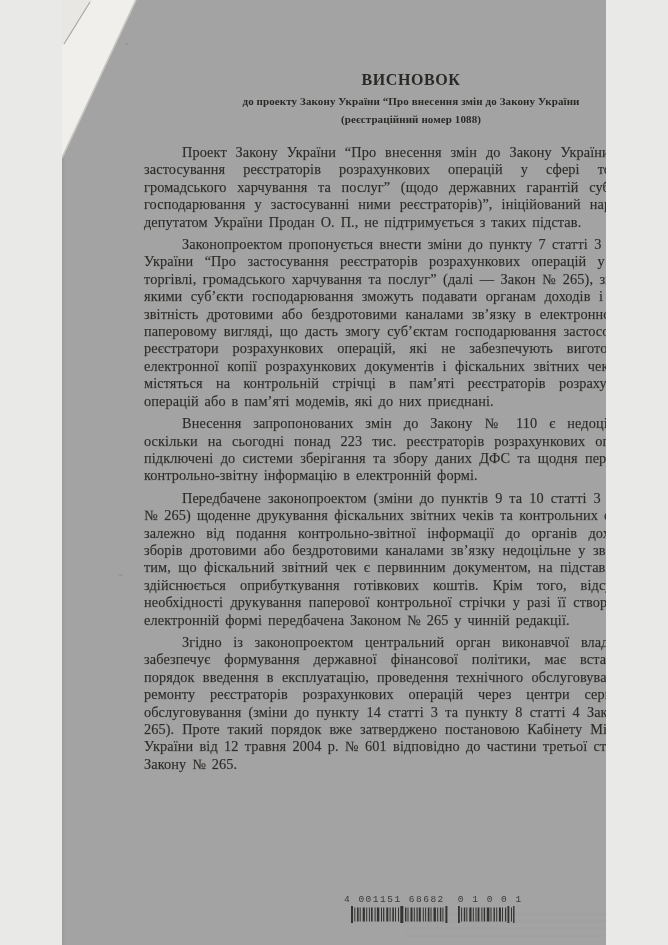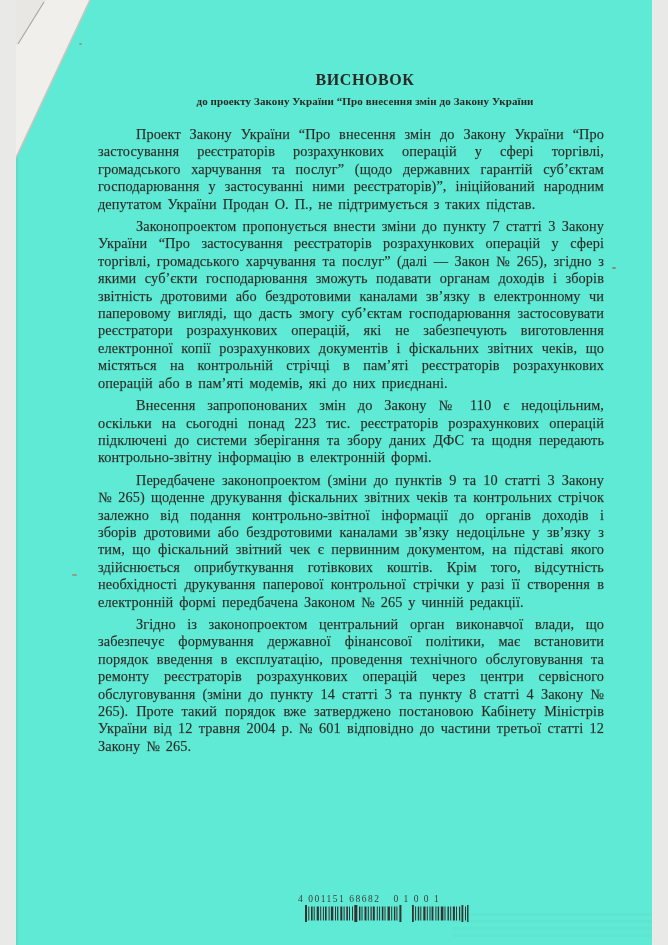--- a/index.html
+++ b/index.html
@@ -1,18 +1,18 @@
 <!DOCTYPE html>
 <html><head>
 <meta charset="utf-8">
 <style>
   html,body { margin:0; padding:0; background:#e9e9e7; }
   .page {
-    position:relative; width:636px; height:945px; margin:0 auto;
-    background:#5eead4; overflow:hidden;
+    position:relative; width:544px; height:945px; margin:0 auto;
+    background:#a3a3a3; overflow:hidden;
     font-family:"Liberation Serif","DejaVu Serif",serif;
     color:#2d2b28;
   }
   .edge-left {
     position:absolute; left:0; top:0; width:3px; height:100%;
     background:linear-gradient(90deg, rgba(60,58,54,0.10), rgba(60,58,54,0));
   }
   .fold { position:absolute; top:0; left:0; }
   .doc { position:absolute; left:82px; top:70px; width:506px; }
   .title {
@@ -30,21 +30,21 @@
   .para {
     margin:0 0 5px 0;
     font-size:14.3px; line-height:17.4px;
     text-align:justify; text-indent:38px;
     word-spacing:2.2px; letter-spacing:0.1px;
     -webkit-text-stroke:0.25px rgba(45,43,40,0.55);
   }
   .barcode { position:absolute; left:280px; top:894px; }
   .bc-text {
     display:flex; gap:13px; margin:0 0 1px 2px;
-    font-family:Liberation Serif, serif;
+    font-family:Liberation Mono, monospace;
     font-size:9.5px; letter-spacing:1.5px; color:#3c3b39; white-space:nowrap;
   }
   .bc-bars { display:flex; gap:9px; margin-left:9px; }
   .speck { position:absolute; background:#97948f; border-radius:50%; }
   .speck-a { left:63px; top:43px;  width:3px; height:2px; }
   .speck-b { left:596px; top:267px; width:4px; height:2px; background:#8d8a85; border-radius:1px; }
   .speck-c { left:56px;  top:574px; width:5px; height:2px; background:#9a9792; border-radius:1px; }
   .smudge {
     position:absolute; right:0; bottom:4px; width:200px; height:28px; opacity:0.5;
     background:repeating-linear-gradient(180deg, rgba(90,88,84,0.06) 0 3px, rgba(90,88,84,0) 3px 7px);
@@ -67,20 +67,21 @@
   <div class="speck speck-a"></div>
   <div class="speck speck-b"></div>
   <div class="speck speck-c"></div>
   <div class="smudge"></div>
 
   <div class="doc">
     <h1 class="title">ВИСНОВОК</h1>
 
     <div class="subtitle">
       <div class="sub-line">до проекту Закону України “Про внесення змін до Закону України</div>
+      <div class="sub-line">(реєстраційний номер 1088)</div>
     </div>
 
     <div class="body-text">
       <p class="para">Проект Закону України “Про внесення змін до Закону України “Про застосування реєстраторів розрахункових операцій у сфері торгівлі, громадського харчування та послуг” (щодо державних гарантій суб’єктам господарювання у застосуванні ними реєстраторів)”, ініційований народним депутатом України Продан О. П., не підтримується з таких підстав.</p>
       <p class="para">Законопроектом пропонується внести зміни до пункту 7 статті 3 Закону України “Про застосування реєстраторів розрахункових операцій у сфері торгівлі, громадського харчування та послуг” (далі — Закон № 265), згідно з якими суб’єкти господарювання зможуть подавати органам доходів і зборів звітність дротовими або бездротовими каналами зв’язку в електронному чи паперовому вигляді, що дасть змогу суб’єктам господарювання застосовувати реєстратори розрахункових операцій, які не забезпечують виготовлення електронної копії розрахункових документів і фіскальних звітних чеків, що містяться на контрольній стрічці в пам’яті реєстраторів розрахункових операцій або в пам’яті модемів, які до них приєднані.</p>
       <p class="para">Внесення запропонованих змін до Закону № 110 є недоцільним, оскільки на сьогодні понад 223 тис. реєстраторів розрахункових операцій підключені до системи зберігання та збору даних ДФС та щодня передають контрольно-звітну інформацію в електронній формі.</p>
       <p class="para">Передбачене законопроектом (зміни до пунктів 9 та 10 статті 3 Закону № 265) щоденне друкування фіскальних звітних чеків та контрольних стрічок залежно від подання контрольно-звітної інформації до органів доходів і зборів дротовими або бездротовими каналами зв’язку недоцільне у зв’язку з тим, що фіскальний звітний чек є первинним документом, на підставі якого здійснюється оприбуткування готівкових коштів. Крім того, відсутність необхідності друкування паперової контрольної стрічки у разі її створення в електронній формі передбачена Законом № 265 у чинній редакції.</p>
       <p class="para">Згідно із законопроектом центральний орган виконавчої влади, що забезпечує формування державної фінансової політики, має встановити порядок введення в експлуатацію, проведення технічного обслуговування та ремонту реєстраторів розрахункових операцій через центри сервісного обслуговування (зміни до пункту 14 статті 3 та пункту 8 статті 4 Закону № 265). Проте такий порядок вже затверджено постановою Кабінету Міністрів України від 12 травня 2004 р. № 601 відповідно до частини третьої статті 12 Закону № 265.</p>
     </div>
   </div>

